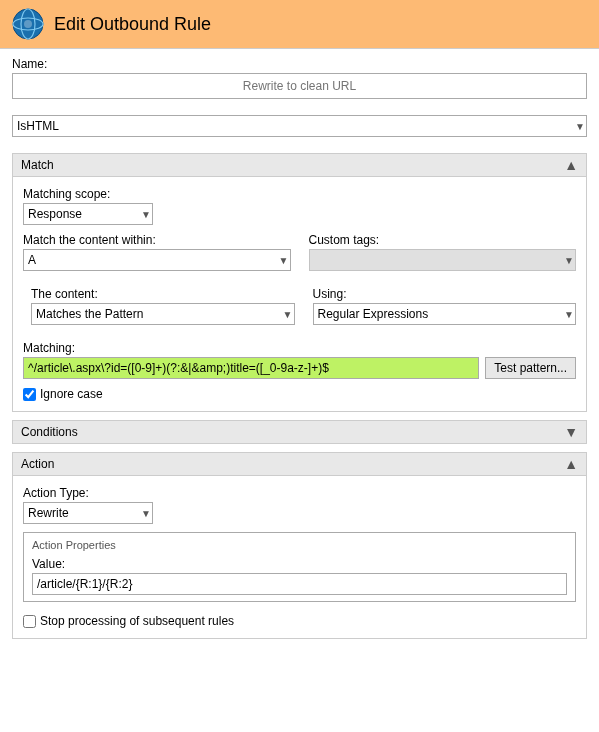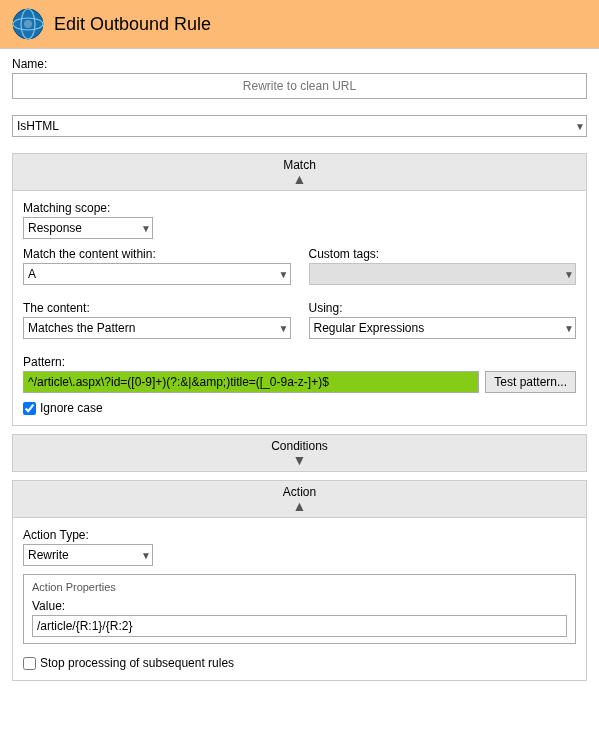--- a/index.html
+++ b/index.html
@@ -81,21 +81,20 @@
     .panel-header {
       background: #e8e8e8;
       display: flex;
       justify-content: space-between;
       align-items: center;
       padding: 4px 8px;
       font-size: 12px;
       font-weight: normal;
       cursor: pointer;
       border-bottom: 1px solid #ccc;
-      flex-direction: column;
     }
     .panel-header-collapsed {
       border-bottom: none;
     }
     .panel-body {
       padding: 10px 10px;
     }
     .inline-label {
       font-size: 12px;
       margin-bottom: 2px;
@@ -110,21 +109,21 @@
       display: flex;
       gap: 6px;
       align-items: flex-end;
     }
     .pattern-input {
       flex: 1;
       height: 22px;
       border: 1px solid #aaa;
       padding: 2px 4px;
       font-size: 12px;
-      background: #84cc16;
+      background: #bef264;
     }
     .btn {
       height: 22px;
       padding: 0 8px;
       border: 1px solid #aaa;
       background: #e8e8e8;
       font-size: 12px;
       cursor: pointer;
       white-space: nowrap;
     }
@@ -240,21 +239,21 @@
             <select class="select-box select-disabled" disabled="">
               <option></option>
             </select>
             <span class="select-arrow">▼</span>
           </div>
         </div>
       </div>
 
       <div class="section-gap"></div>
 
-      <div class="two-col" style="margin-bottom:8px;">
+      <div class="two-col" style="margin-bottom:8px;margin-left:8px;">
         <div class="left">
           <div class="inline-label">The content:</div>
           <div class="select-wrapper full">
             <select class="select-box">
               <option>Matches the Pattern</option>
               <option>Does Not Match the Pattern</option>
             </select>
             <span class="select-arrow">▼</span>
           </div>
         </div>
@@ -266,21 +265,21 @@
               <option>Wildcards</option>
               <option>Exact Match</option>
             </select>
             <span class="select-arrow">▼</span>
           </div>
         </div>
       </div>
 
       <div class="section-gap"></div>
 
-      <div class="inline-label">Pattern:</div>
+      <div class="inline-label">Matching:</div>
       <div class="pattern-row">
         <input class="pattern-input" type="text" value="^/article\.aspx\?id=([0-9]+)(?:&amp;|&amp;amp;)title=([_0-9a-z-]+)$" style="">
         <button class="btn">Test pattern...</button>
       </div>
 
       <div class="checkbox-row">
         <input type="checkbox" id="ignoreCase" checked="" style="">
         <label for="ignoreCase">Ignore case</label>
       </div>
     </div>

